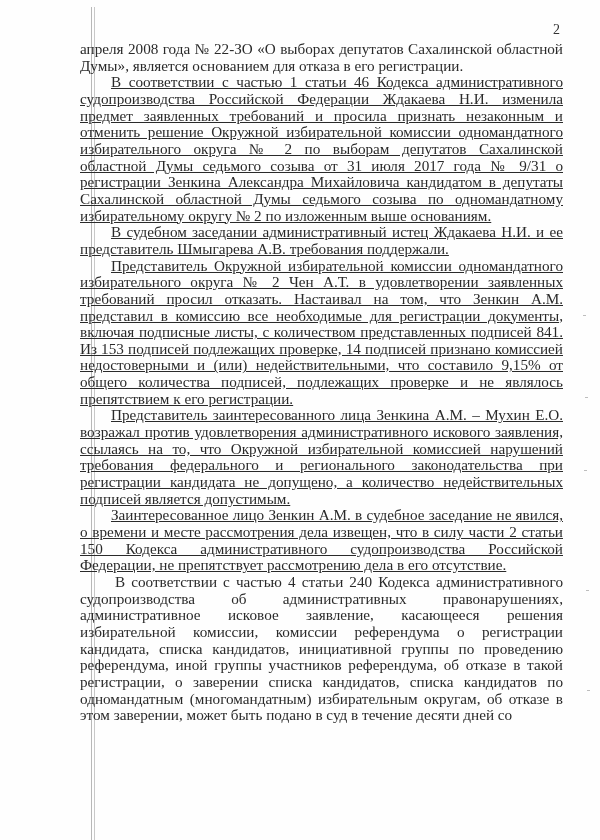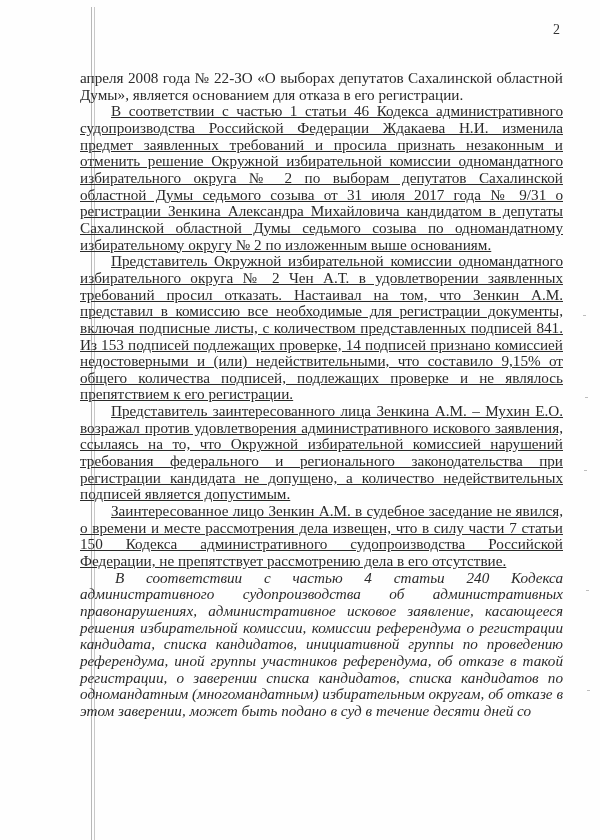--- a/index.html
+++ b/index.html
@@ -33,60 +33,60 @@
     .page-number {
       position: absolute;
       right: 40px;
       top: 22px;
       font-size: 14px;
       color: #333;
     }
     .body-text {
       position: absolute;
       left: 80px;
-      top: 70px;
+      top: 41px;
       width: 483px;
       font-size: 15.2px;
       line-height: 16.65px;
       text-align: justify;
     }
     .body-text p {
       margin: 0;
       text-indent: 0;
     }
     .body-text p.indent {
       text-indent: 31px;
       text-decoration: underline;
     }
     .body-text p.indent-wide {
       text-indent: 35px;
-      font-style: italic;
     }
     .speck {
       position: absolute;
       width: 3px;
       height: 1px;
       background: #bdbdbd;
     }
   </style>
 </head>
 <body>
 
 <div class="page">
   <div class="margin-line l1"></div>
   <div class="margin-line l2"></div>
 
   <div class="page-number">2</div>
 
   <div class="body-text">
     <p>апреля 2008 года № 22-ЗО «О выборах депутатов Сахалинской областной Думы», является основанием для отказа в его регистрации.</p>
     <p class="indent">В соответствии с частью 1 статьи 46 Кодекса административного судопроизводства Российской Федерации Ждакаева Н.И. изменила предмет заявленных требований и просила признать незаконным и отменить решение Окружной избирательной комиссии одномандатного избирательного округа № 2 по выборам депутатов Сахалинской областной Думы седьмого созыва от 31 июля 2017 года № 9/31 о регистрации Зенкина Александра Михайловича кандидатом в депутаты Сахалинской областной Думы седьмого созыва по одномандатному избирательному округу № 2 по изложенным выше основаниям.</p>
+    <p class="indent">В судебном заседании административный истец Ждакаева Н.И. и ее представитель Шмыгарева А.В. требования поддержали.</p>
     <p class="indent">Представитель Окружной избирательной комиссии одномандатного избирательного округа № 2 Чен А.Т. в удовлетворении заявленных требований просил отказать. Настаивал на том, что Зенкин А.М. представил в комиссию все необходимые для регистрации документы, включая подписные листы, с количеством представленных подписей 841. Из 153 подписей подлежащих проверке, 14 подписей признано комиссией недостоверными и (или) недействительными, что составило 9,15% от общего количества подписей, подлежащих проверке и не являлось препятствием к его регистрации.</p>
     <p class="indent">Представитель заинтересованного лица Зенкина А.М. – Мухин Е.О. возражал против удовлетворения административного искового заявления, ссылаясь на то, что Окружной избирательной комиссией нарушений требования федерального и регионального законодательства при регистрации кандидата не допущено, а количество недействительных подписей является допустимым.</p>
-    <p class="indent">Заинтересованное лицо Зенкин А.М. в судебное заседание не явился, о времени и месте рассмотрения дела извещен, что в силу  части 7 статьи 150 Кодекса административного судопроизводства Российской Федерации, не препятствует рассмотрению дела в его отсутствие.</p>
+    <p class="indent">Заинтересованное лицо Зенкин А.М. в судебное заседание не явился, о времени и месте рассмотрения дела извещен, что в силу  части 2 статьи 150 Кодекса административного судопроизводства Российской Федерации, не препятствует рассмотрению дела в его отсутствие.</p>
     <p class="indent-wide">В соответствии с частью 4 статьи 240 Кодекса административного судопроизводства об административных правонарушениях, административное исковое заявление, касающееся решения избирательной комиссии, комиссии референдума о регистрации кандидата, списка кандидатов, инициативной группы по проведению референдума, иной группы участников референдума, об отказе в такой регистрации, о заверении списка кандидатов, списка кандидатов по одномандатным (многомандатным) избирательным округам, об отказе в этом заверении, может быть подано в суд в течение десяти дней со</p>
   </div>
 
   <div class="speck" style="left:583px; top:315px;"></div>
   <div class="speck" style="left:585px; top:397px;"></div>
   <div class="speck" style="left:584px; top:470px;"></div>
   <div class="speck" style="left:586px; top:590px;"></div>
   <div class="speck" style="left:587px; top:690px;"></div>
 </div>
 

